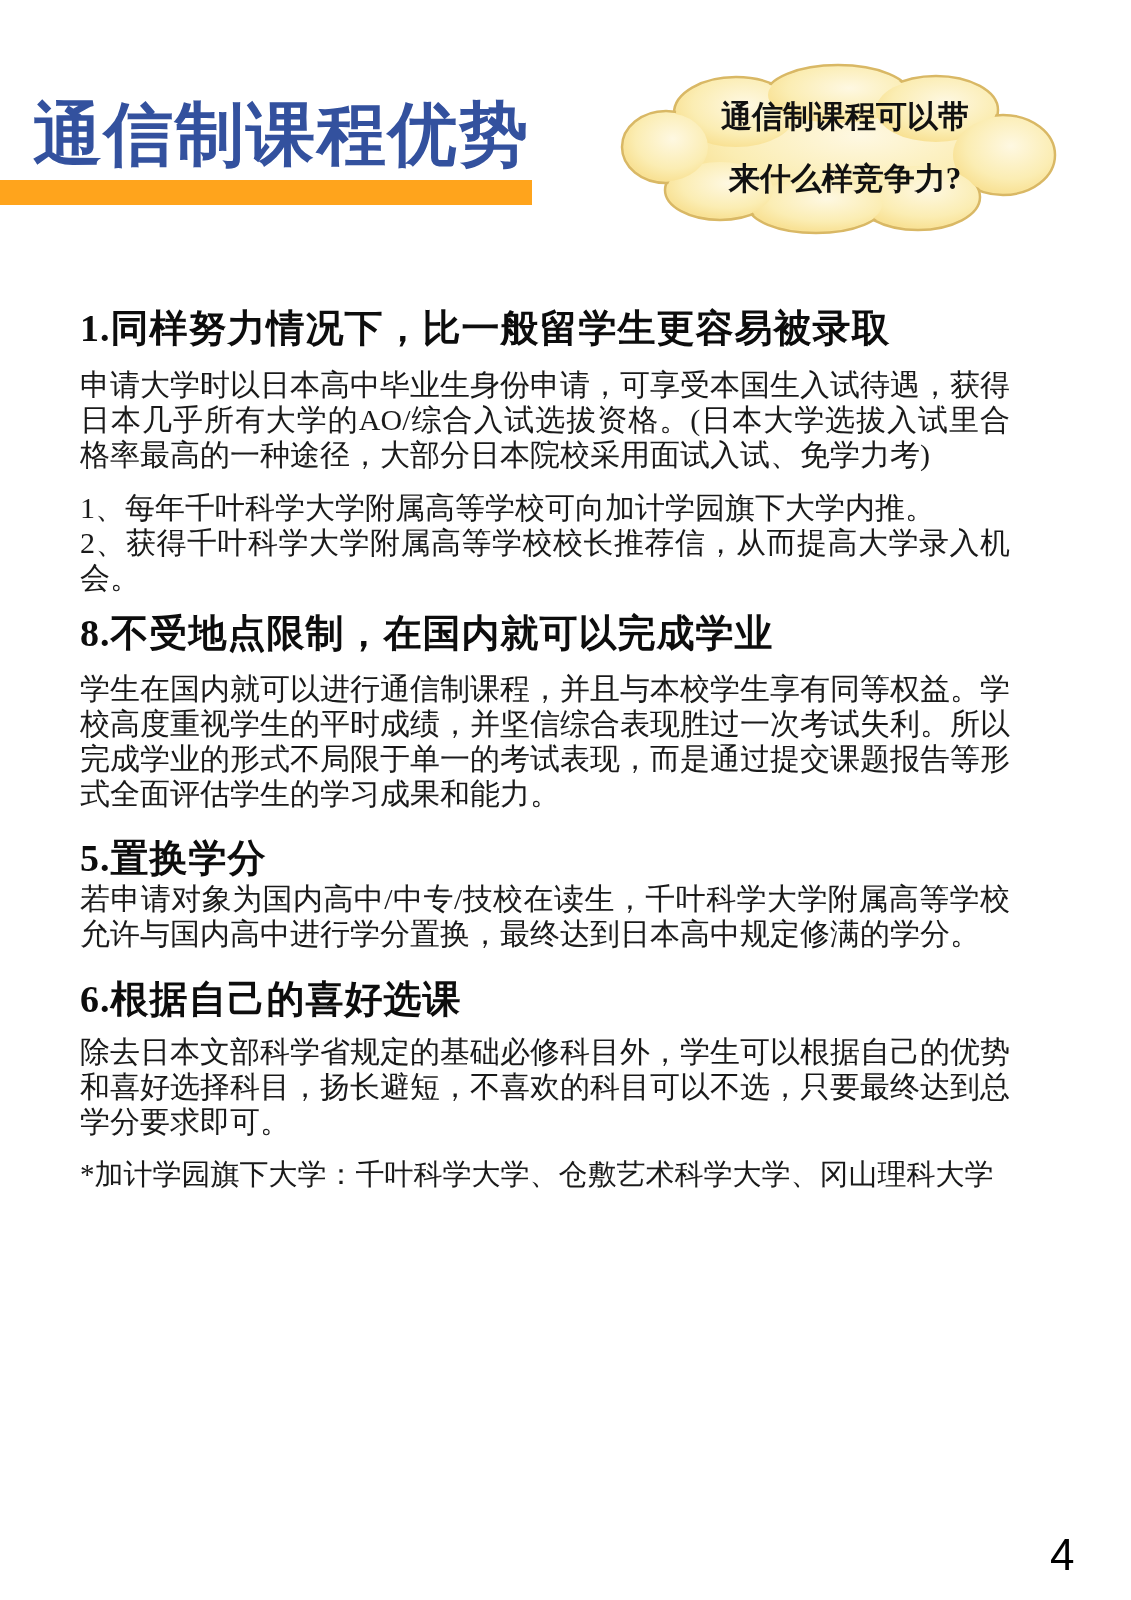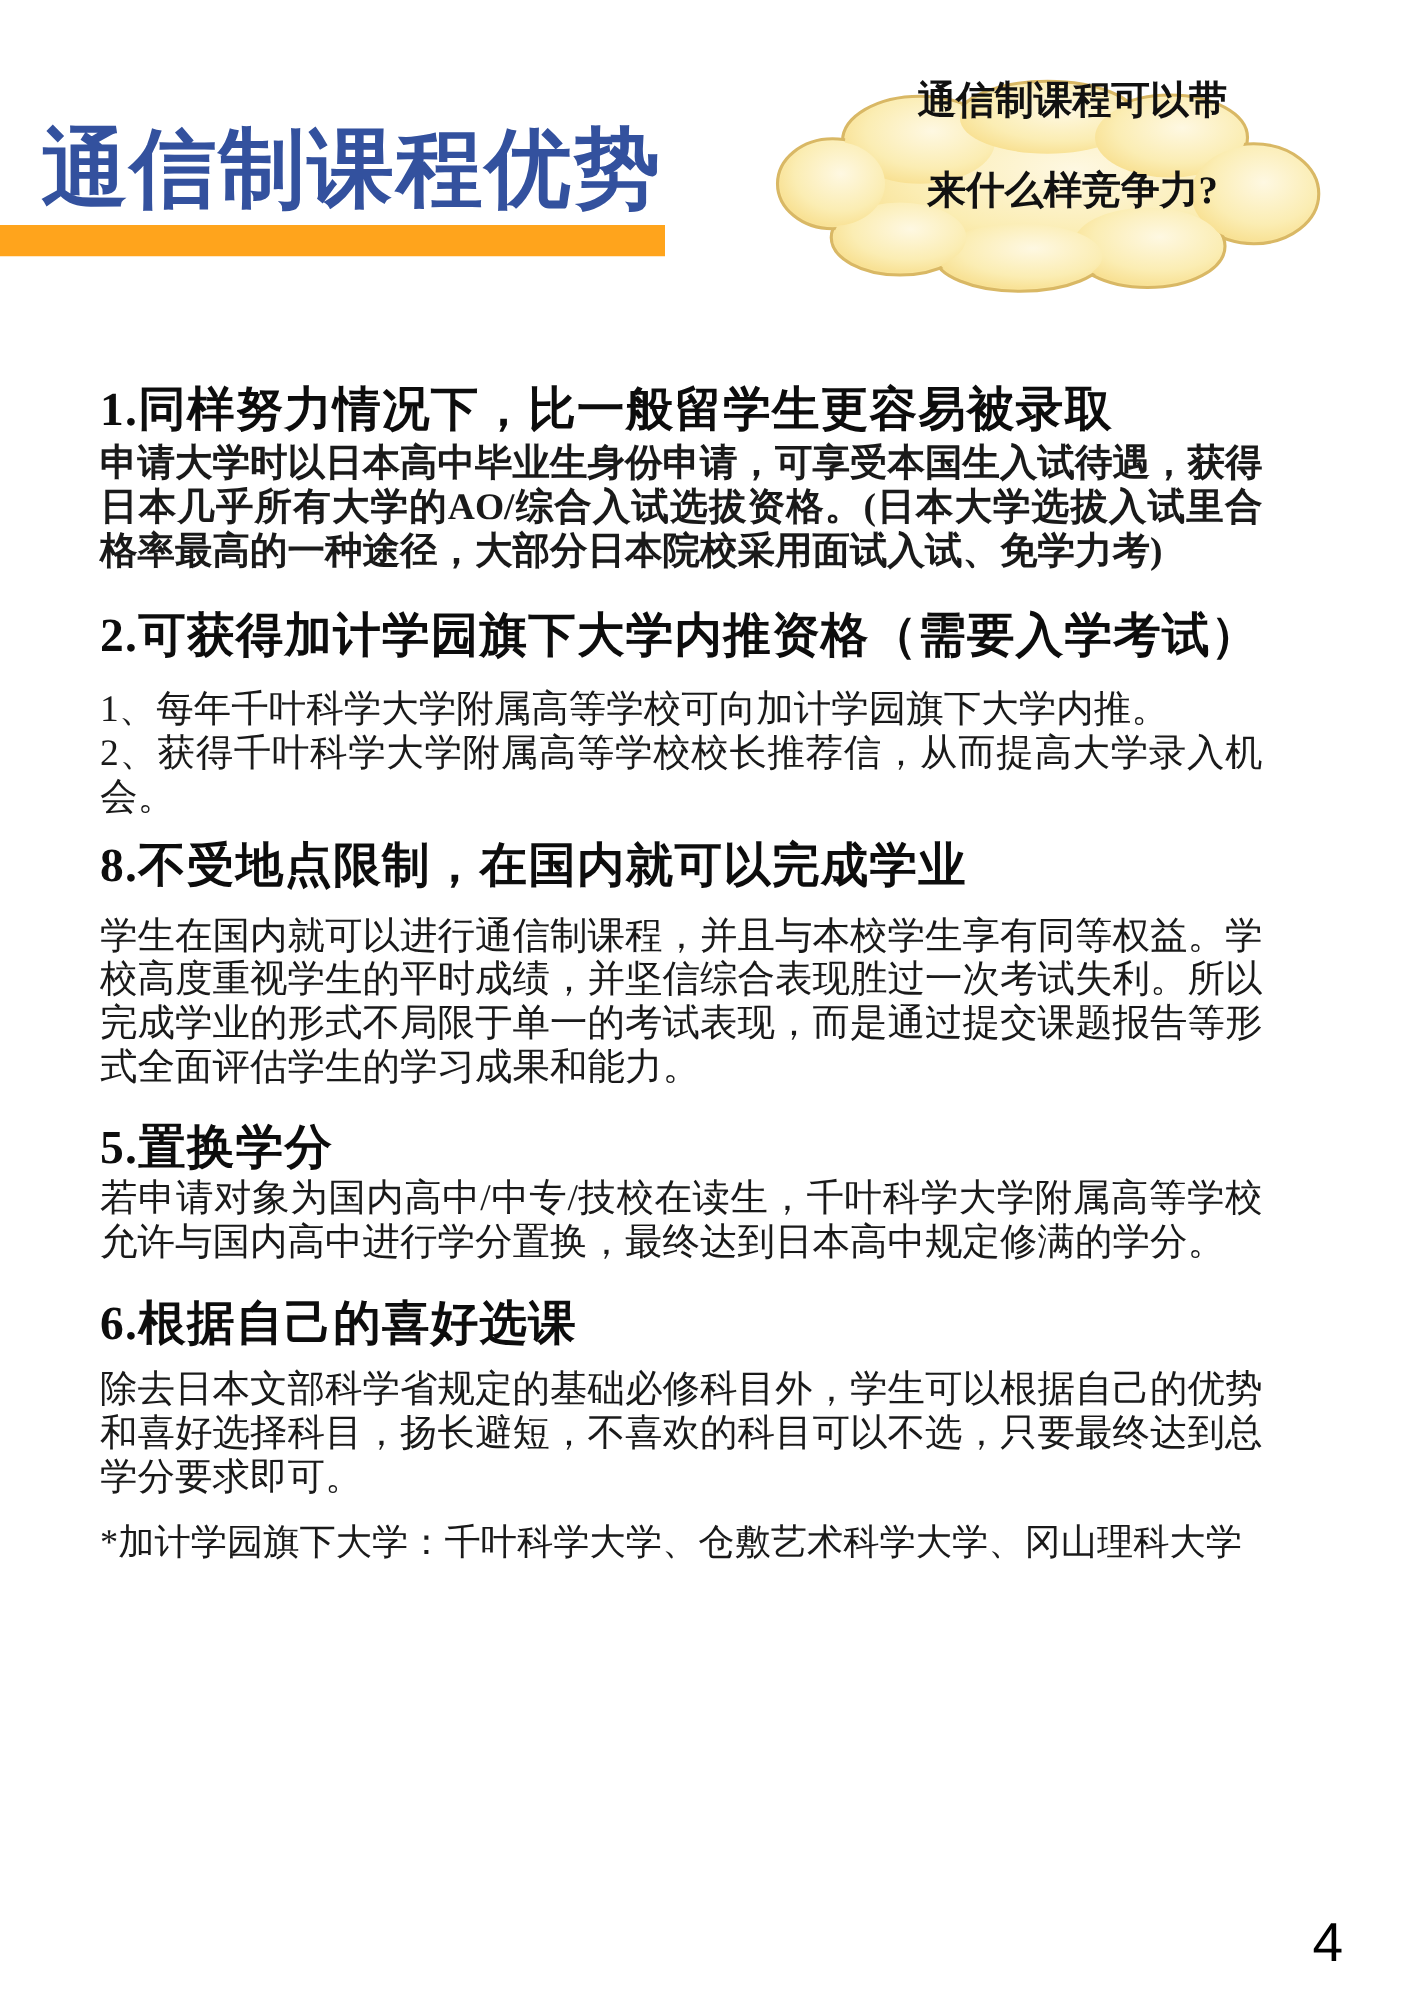--- a/index.html
+++ b/index.html
@@ -37,27 +37,27 @@
   .cloud-wrap {
     position: absolute;
     left: 618px;
     top: 55px;
     width: 446px;
     height: 185px;
   }
   .cloud-wrap svg { position: absolute; left: 0; top: 0; }
   .cloud-text {
     position: absolute;
-    left: 17px; top: 0;
+    left: 4px; top: 0;
     width: 100%; height: 100%;
     display: flex;
     flex-direction: column;
     align-items: center;
-    justify-content: flex-start;
-    gap: 22px;
+    justify-content: center;
+    gap: 12px;
     font-size: 31px;
     line-height: 50px;
     font-weight: 700;
     color: #111111;
     text-align: center;
   }
 
   
   .content {
     position: absolute;
@@ -73,21 +73,21 @@
     color: #0d0d0d;
   }
   .sec-body {
     font-size: 30px;
     line-height: 35px;
     text-align: justify;
     white-space: pre-line;
     color: #1a1a1a;
   }
   .s1 .sec-heading { margin-top: 5px; }
-  .s1 .sec-body   { margin-top: 2px; font-weight: bold; }
+  .s1 .sec-body   { margin-top: 16px; }
   .s2 .sec-heading { margin-top: 28px; }
   .s2 .sec-body   { margin-top: 18px; }
   .s3 .sec-heading { margin-top: 15px; }
   .s3 .sec-body   { margin-top: 15px; }
   .s4 .sec-heading { margin-top: 12px; }
   .s4 .sec-body   { margin-top: 0px; }
   .s5 .sec-heading { margin-top: 24px; }
   .s5 .sec-body   { }
   .s6 .sec-heading { margin-top: 25px; }
   .s6 .sec-body   { margin-top: 12px; }
@@ -156,21 +156,20 @@
 </div>
 
 <div class="content">
 
   <div class="section s1">
     <div class="sec-heading">1.同样努力情况下，比一般留学生更容易被录取</div>
     <div class="sec-body">申请大学时以日本高中毕业生身份申请，可享受本国生入试待遇，获得日本几乎所有大学的AO/综合入试选拔资格。(日本大学选拔入试里合格率最高的一种途径，大部分日本院校采用面试入试、免学力考)</div>
   </div>
 
   <div class="section s2">
-    <div class="sec-heading">2.可获得加计学园旗下大学内推资格（需要入学考试）</div>
     <div class="sec-body">1、每年千叶科学大学附属高等学校可向加计学园旗下大学内推。
 2、获得千叶科学大学附属高等学校校长推荐信，从而提高大学录入机会。</div>
   </div>
 
   <div class="section s3">
     <div class="sec-heading">8.不受地点限制，在国内就可以完成学业</div>
     <div class="sec-body">学生在国内就可以进行通信制课程，并且与本校学生享有同等权益。学校高度重视学生的平时成绩，并坚信综合表现胜过一次考试失利。所以完成学业的形式不局限于单一的考试表现，而是通过提交课题报告等形式全面评估学生的学习成果和能力。</div>
   </div>
 
 

